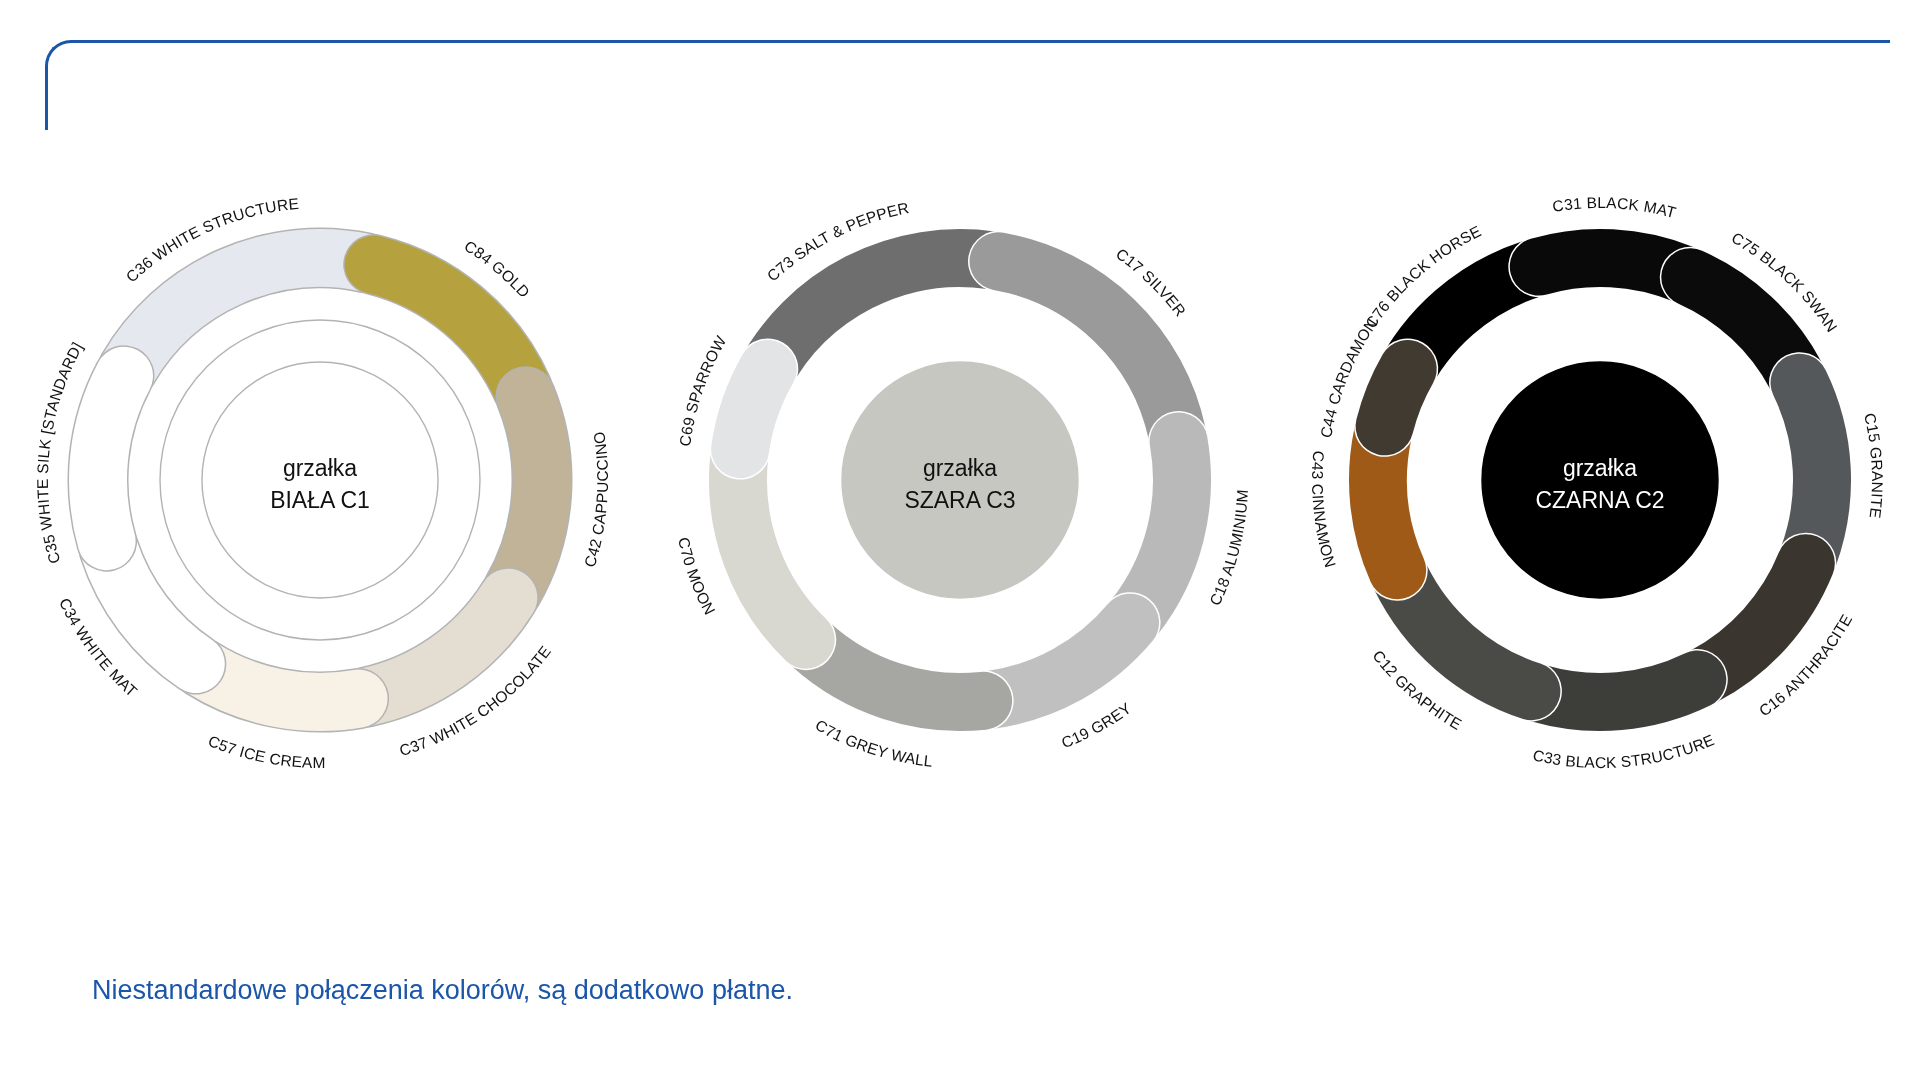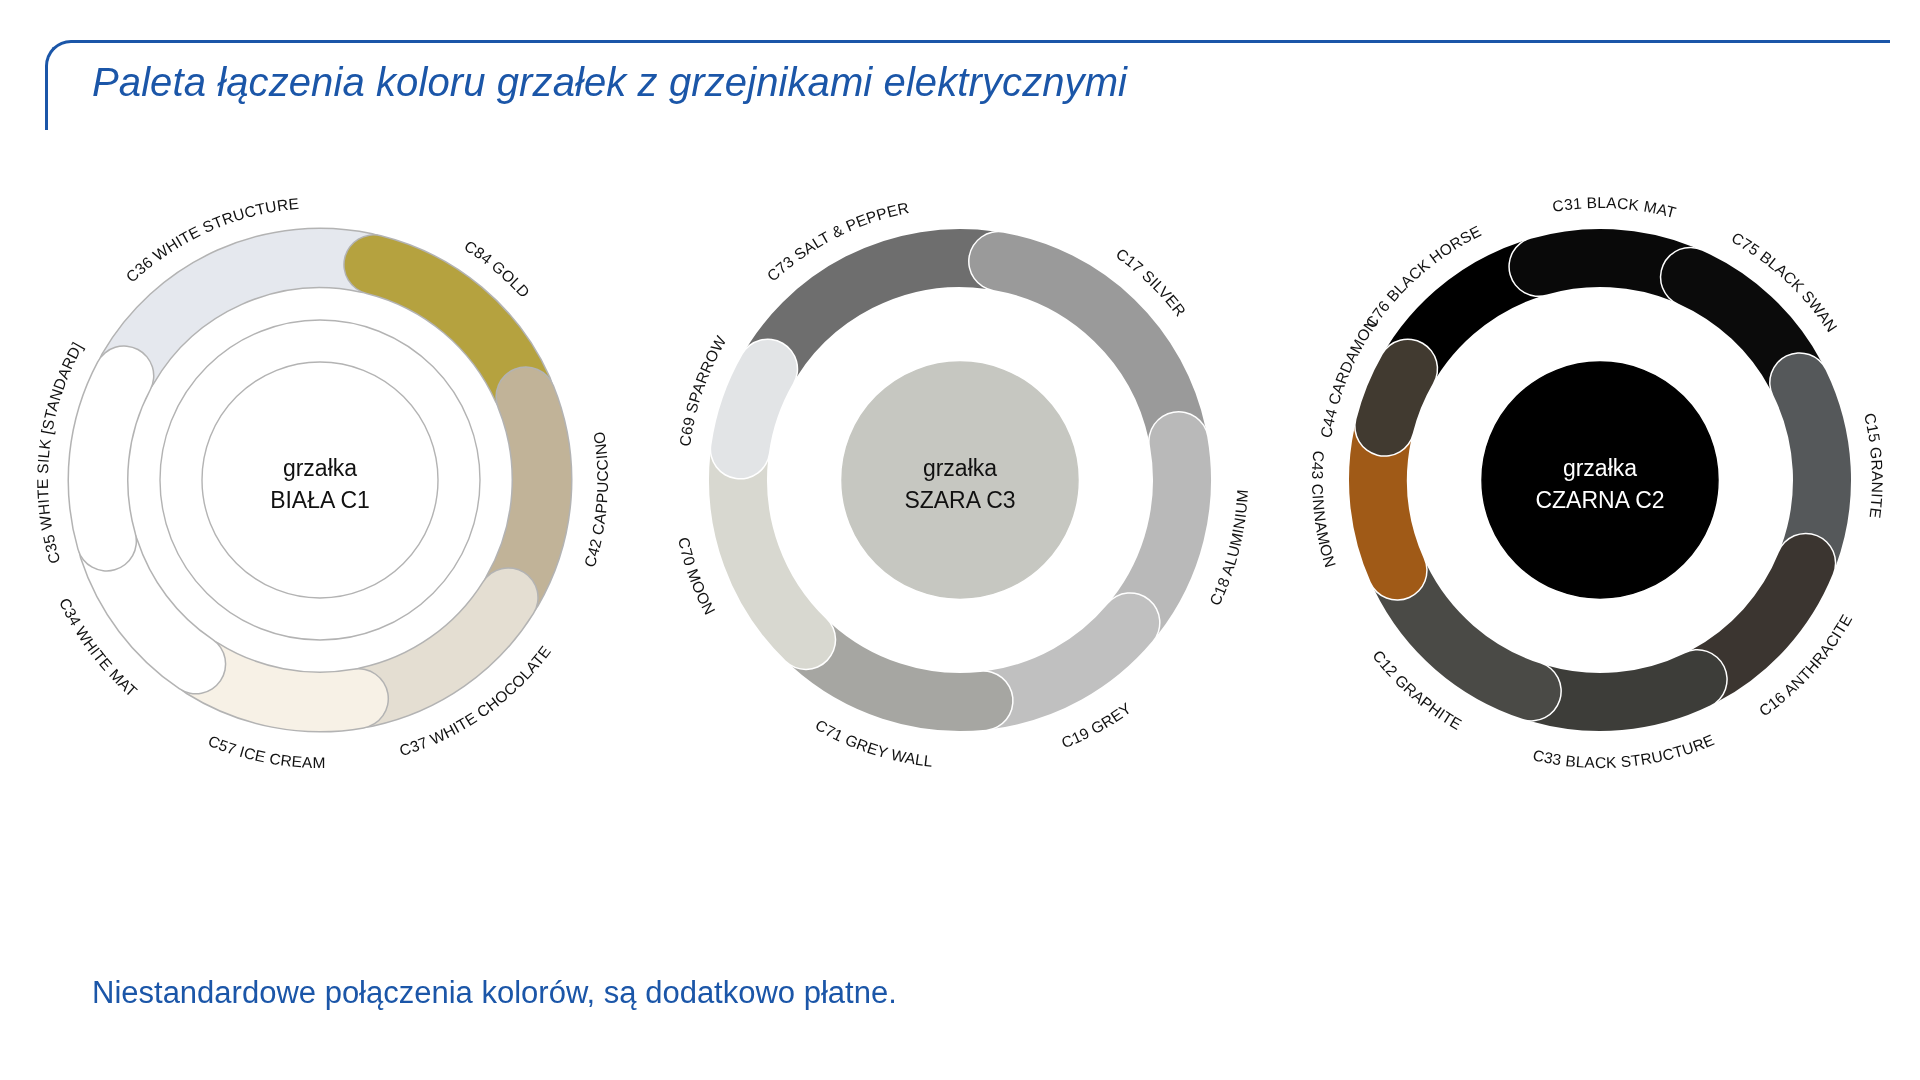--- a/index.html
+++ b/index.html
@@ -54,29 +54,28 @@
     font-family:"Liberation Sans", sans-serif;
     font-size:15.5px;font-weight:400;fill:#111111;letter-spacing:.2px;
   }
   .hub-line{
     font-family:"Liberation Sans", sans-serif;
     font-size:23px;font-weight:400;
   }
   
   #footer-note{
     position:absolute;left:92px;top:975px;
-    font-size:31px;color:#1b56a8;font-weight:400;
+    font-size:27px;color:#1b56a8;font-weight:400;
   }
 </style>
 </head>
 <body>
 
 <div id="header">
   <div id="header-rule"></div>
-  <div id="page-title">Paleta łączenia koloru grzałek z grzejnikami elektrycznymi</div>
 
 </div>
 
 <div id="charts">
   <div class="wheel" id="wheel-0">
       <svg viewBox="0 0 640 720">
         <defs>
           <path id="lp0_0" fill="none" stroke="none" d="M 56.07956245292894 244.19724439689037 A 272 272 0 0 1 447.6962650777623 69.8382547423719"></path>
           <path id="lp0_1" fill="none" stroke="none" d="M 310.5073368969198 38.16569505080594 A 272 272 0 0 1 589.3529146977071 272.1449165388622"></path>
           <path id="lp0_2" fill="none" stroke="none" d="M 520.0616106921913 517.1698624975315 A 288 288 0 0 0 546.9470970387359 132.68949510621044"></path>

